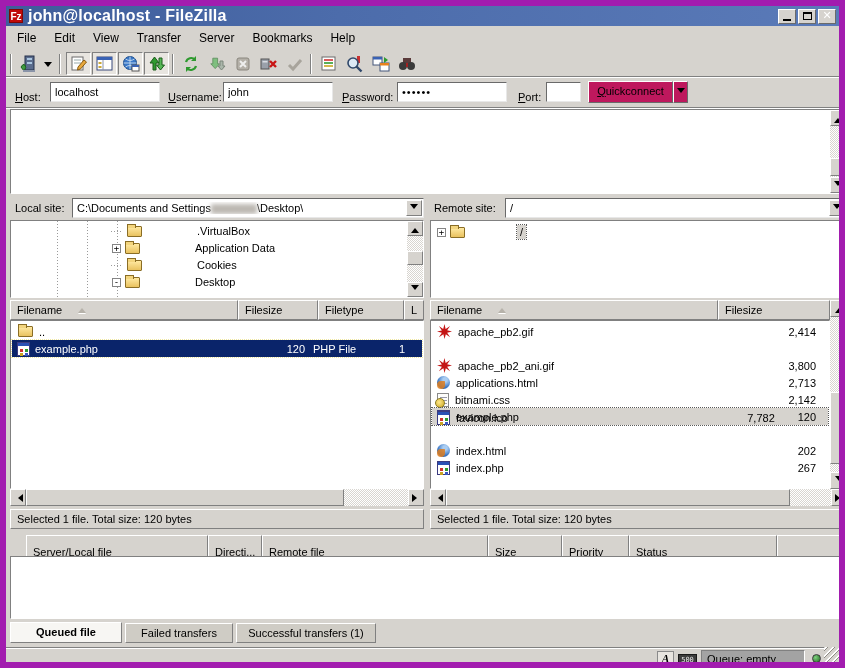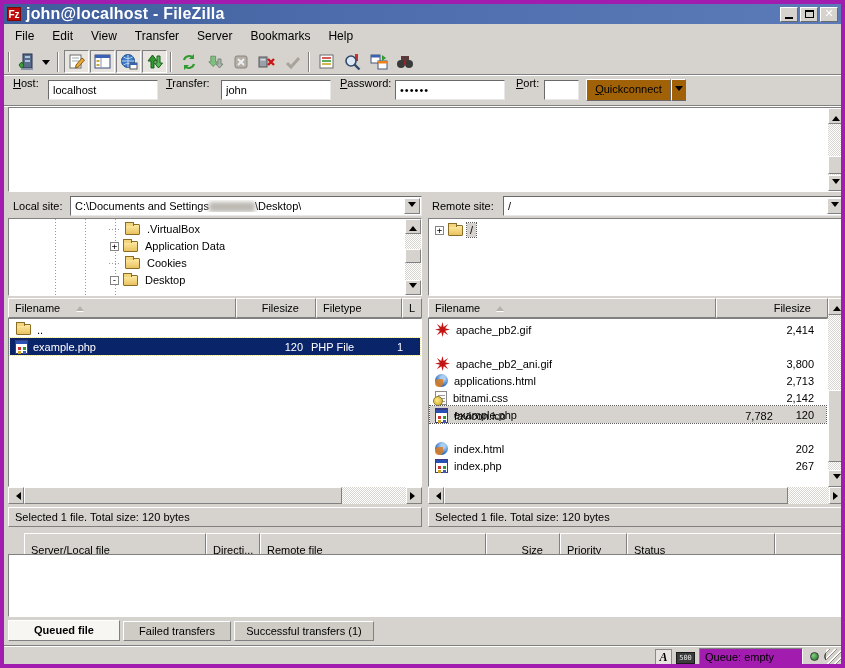--- a/index.html
+++ b/index.html
@@ -1,21 +1,21 @@
 <!DOCTYPE html>
 <html><head>
 <meta charset="utf-8">
 <style>
   * { margin:0; padding:0; box-sizing:border-box; }
   html,body { background:#9a9a9a; }
   #app {
     position:relative; width:845px; height:668px;
     background:#d6d3ce; overflow:hidden;
     font-family:"Liberation Sans", sans-serif; font-size:11px; color:#000;
-    border:4px solid #a21caf; outline:1px solid #1b2a66;
+    border:6px solid #a21caf; outline:1px solid #1b2a66;
   }
   .abs { position:absolute; }
   .sunken { border:1px solid; border-color:#808080 #ffffff #ffffff #808080; }
   .white { background:#fff; }
   .dither { background:repeating-conic-gradient(#ffffff 0% 25%, #d8d5d0 0% 50%) 0 0/2px 2px; }
   .nowrap { white-space:nowrap; overflow:hidden; }
 
   
   .titlebar { left:0; top:0; right:0; height:20px;
     background:linear-gradient(90deg,#3f5d9a,#4c6cab 40%,#5a7ab8);
@@ -40,50 +40,50 @@
   .tsep { top:48px; width:2px; height:20px; border-left:1px solid #808080; border-right:1px solid #fff; }
   .tbtn { top:46px; width:25px; height:23px; display:flex; align-items:center; justify-content:center; }
   .tbtn.pressed { border:1px solid; border-color:#808080 #fff #fff #808080; background:#e8e5e0; }
   .carbtn { display:flex; align-items:center; justify-content:center; }
   .arrD { width:0; height:0; border:4px solid transparent; border-top:5px solid #000; margin-top:4px; }
   .arrU { width:0; height:0; border:4px solid transparent; border-bottom:5px solid #000; margin-bottom:4px; }
   .arrL { width:0; height:0; border:4px solid transparent; border-right:5px solid #000; margin-right:4px; }
   .arrR { width:0; height:0; border:4px solid transparent; border-left:5px solid #000; margin-left:4px; }
 
   
-  .qlabel { top:72px; line-height:14px; display:inline-block; }
+  .qlabel { top:84px; line-height:14px; display:inline-block; }
   .qlabel::first-letter { text-decoration:underline; }
   .qinput { top:76px; height:20px; background:#fff; border:1px solid;
     border-color:#6a6a6a #e8e8e8 #e8e8e8 #6a6a6a; padding:2px 4px; font-size:11px;
     font-family:"Liberation Sans",sans-serif; }
-  .qcbtn { top:75px; height:22px; background:#a16207; border:1px solid; border-color:#fff #6a6a6a #6a6a6a #fff;
+  .qcbtn { top:75px; height:22px; background:#be185d; border:1px solid; border-color:#fff #6a6a6a #6a6a6a #fff;
     font-size:11px; text-align:center; line-height:19px; display:inline-block; }
   .qcbtn::first-letter { text-decoration:underline; }
 
   
   .sb-btn { background:#d6d3ce; border:1px solid; border-color:#fff #808080 #808080 #fff;
     display:flex; align-items:center; justify-content:center; }
   .thumb { background:#d6d3ce; border:1px solid; border-color:#fff #808080 #808080 #fff; }
 
   
   .combo { height:20px; background:#fff; border:1px solid; border-color:#6a6a6a #e8e8e8 #e8e8e8 #6a6a6a;
     display:flex; align-items:center; padding-left:4px; }
   .cmb-btn { position:absolute; right:1px; top:1px; width:16px; height:16px; }
 
   
   .vdots { width:1px; background-image:repeating-linear-gradient(180deg,#9a9a9a 0 1px,transparent 1px 3px); }
   .hdots { height:1px; background-image:repeating-linear-gradient(90deg,#9a9a9a 0 1px,transparent 1px 3px); }
   .expbox { width:9px; height:9px; background:#fff; border:1px solid #848484;
     font-size:9px; line-height:7px; text-align:center; font-family:"DejaVu Sans Mono",monospace; }
-  .treelbl { padding:0 3px; line-height:14px; }
+  .treelbl { padding:0 3px; line-height:14px;margin-left:48px; }
   .sel-inactive { background:#d6d3ce; outline:1px dotted #5a5a5a; }
 
   .hdr { background:#d6d3ce; border:1px solid; border-color:#fff #808080 #808080 #fff;
     line-height:17px; padding-left:6px; overflow:hidden; white-space:nowrap; display:flex; align-items:center; }
-  .hdr.right { justify-content:flex-end; padding-right:16px; }
+  .hdr.right { justify-content:flex-start; padding-right:16px; }
   .sortarr { width:0; height:0; border:4px solid transparent; border-bottom:5px solid #b6b2aa; margin-left:16px; margin-top:-3px;
     filter:drop-shadow(0 1px 0 #fff); }
   .row { position:absolute; left:1px; right:1px; height:17px; display:flex; align-items:center; }
   .row .cell { overflow:hidden; white-space:nowrap; }
   .sel-active { background:#0a246a; color:#fff; outline:1px dotted #f0e8a0; }
 
   
   .i-folder { position:relative; width:15px; height:11px; flex:none;
     background:linear-gradient(#ffe9a2,#e9c25f); border:1px solid #8a6d25; border-radius:1px; }
   .i-folder::before { content:""; position:absolute; top:-3px; left:-1px; width:7px; height:3px;
@@ -266,21 +266,21 @@
       <circle cx="5" cy="11" r="4" fill="#3a3a3a"></circle>
         <circle cx="13" cy="11" r="4" fill="#3a3a3a"></circle>
       <rect x="8" y="8" width="2" height="4" fill="#a02020"></rect>
     </svg>
   </div>
   <div class="abs bargroove" style="left:0;right:0;top:70px"></div>
 
   <div>
     <span class="abs qlabel" style="left:9px">Host:</span>
     <input class="abs qinput" style="left: 44px; width: 110px;" value="localhost">
-    <span class="abs qlabel" style="left:162px">Transfer:</span>
+    <span class="abs qlabel" style="left:162px">Username:</span>
     <input class="abs qinput" style="left: 217px; width: 110px;" value="john">
     <span class="abs qlabel" style="left:336px">Password:</span>
     <input class="abs qinput" style="left: 391px; width: 110px; letter-spacing: 1px;" value="••••••">
     <span class="abs qlabel" style="left:512px">Port:</span>
     <input class="abs qinput" style="left: 540px; width: 35px;" value="">
     <span class="abs qcbtn" style="left:582px;width:85px">Quickconnect</span>
     <span class="abs qcbtn carbtn" style="left:667px;width:15px;display:flex">
         <span class="arrD" style="margin-top:1px"></span>
       </span>
   </div>
@@ -508,18 +508,18 @@
   </div>
   <div class="abs white sunken" style="left:4px;top:550px;width:837px;height:63px"></div>
 
   <div class="tab active" style="left:4px;top:616px;width:112px;height:21px">Queued file</div>
   <div class="tab" style="left:119px;top:617px;width:108px;height:20px">Failed transfers</div>
   <div class="tab" style="left:230px;top:617px;width:140px;height:20px">Successful transfers (1)</div>
 
   <div class="abs bargroove" style="left:0;right:0;top:641px"></div>
   <div class="abs ascii-ind" style="left:651px;top:645px;width:17px;height:16px">A</div>
   <div class="abs badge" style="left:672px;top:648px;width:19px;height:12px">500</div>
-  <div class="abs sunken" style="left:695px;top:644px;width:104px;height:18px;line-height:16px;padding-left:5px;background:#a21caf">Queue: empty</div>
+  <div class="abs sunken" style="left:695px;top:644px;width:104px;height:18px;line-height:16px;padding-left:5px;background:#a3a3a3">Queue: empty</div>
   <div class="abs light" style="left:806px;top:648px;background:radial-gradient(circle at 35% 35%,#7fd07f,#1f6a1f)"></div>
   <div class="abs light" style="left:820px;top:648px;background:radial-gradient(circle at 35% 35%,#d87a7a,#7a1a1a)"></div>
   <div class="abs grip" style="right:0;bottom:0;width:15px;height:15px"></div>
 
 </div>
 
 </body></html>

